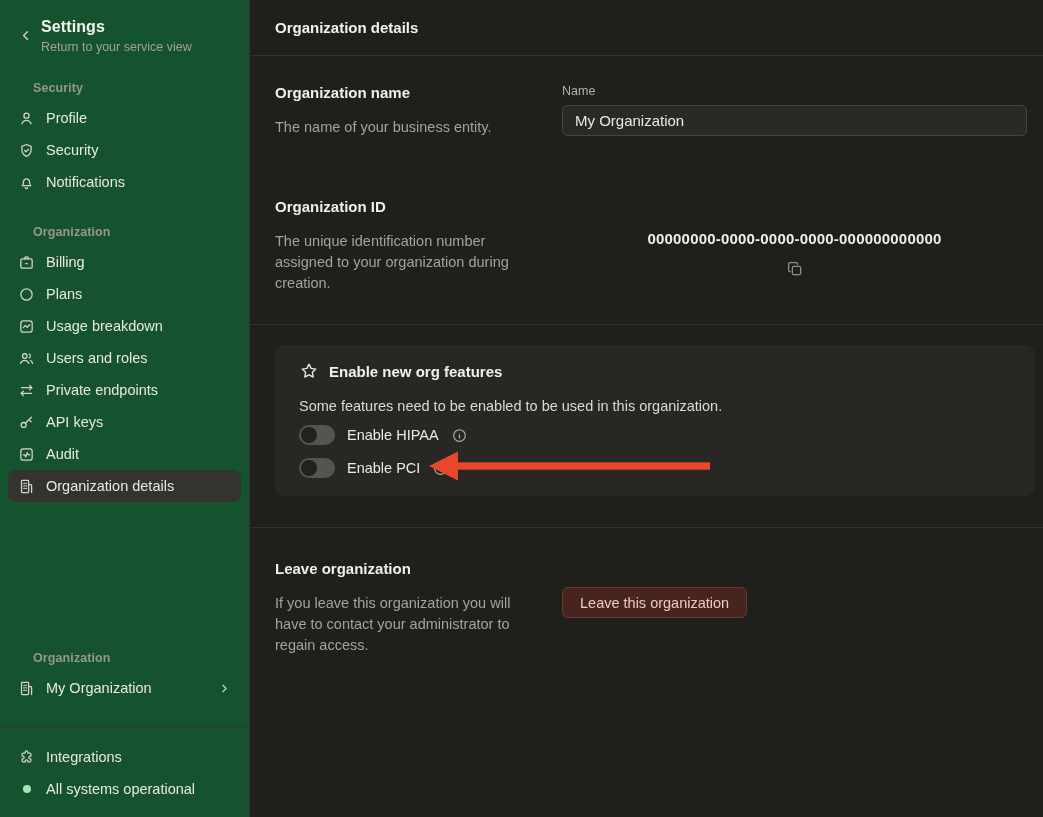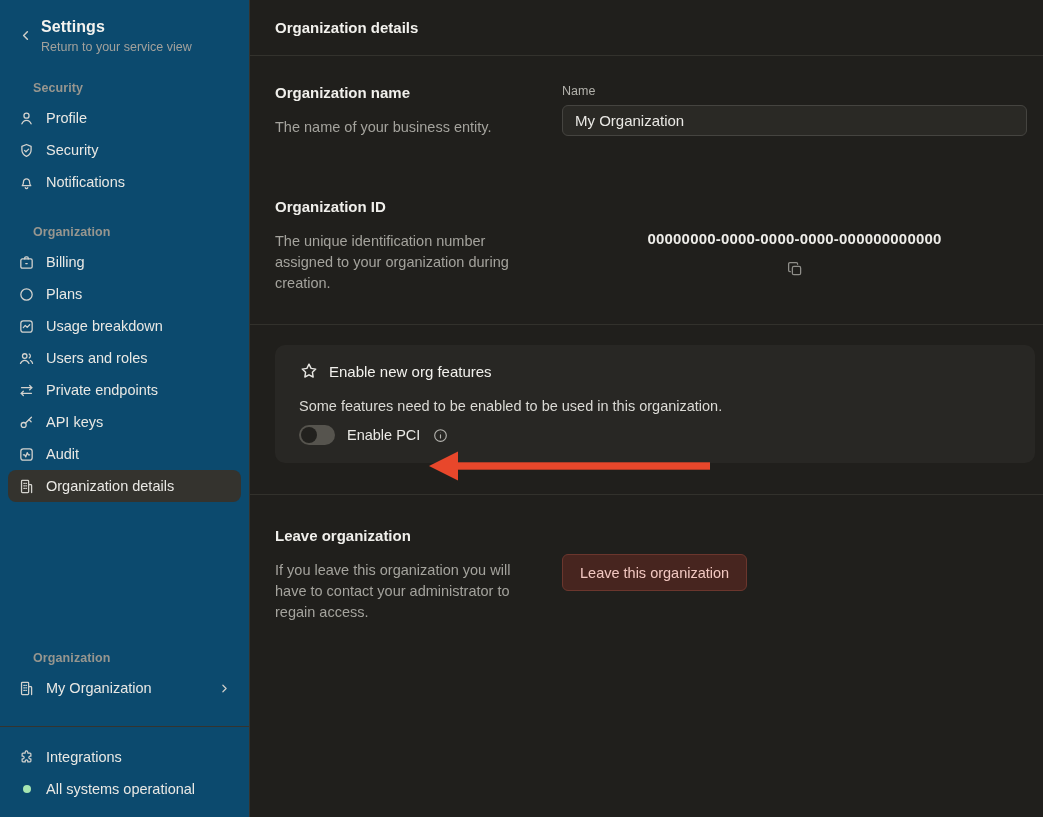--- a/index.html
+++ b/index.html
@@ -8,21 +8,21 @@
     font-family:"Liberation Sans","DejaVu Sans",sans-serif;
     background:#201f1c;
     color:#ecebe7;
     display:flex;
   }
   svg { display:block; }
 
   
   .sidebar {
     width:250px; min-width:250px; height:817px;
-    background:#0c4a6e;
+    background:#14532d;
     border-right:1px solid #35342f;
     display:flex; flex-direction:column;
   }
   .sb-header { display:flex; align-items:flex-start; padding:18px 16px 0 14px; }
   .back-btn {
     background:none; border:none; color:#cfcec9; cursor:pointer;
     padding:0; margin:10px 8px 0 4px;
   }
   .sb-title { font-size:16px; font-weight:bold; color:#f4f3ef; letter-spacing:.1px; }
   .sb-subtitle { font-size:12.5px; color:#a2a19c; margin-top:4px; }
@@ -82,21 +82,21 @@
   .divider { border-top:1px solid #32312c; margin:0; }
 
   .feature-card {
     position:relative;
     margin:20px 8px 0 25px;
     background:#282724;
     border-radius:10px;
     padding:16px 24px;
   }
   .card-title-row { display:flex; align-items:center; gap:10px; }
-  .card-title { font-size:15px; font-weight:normal; color:#f2f1ed; }
+  .card-title { font-size:15px; font-weight:bold; color:#f2f1ed; }
   .star { color:#e8e7e3; }
   .card-desc { font-size:14.5px; color:#dbdad5; margin-top:17px; }
   .toggle-row { display:flex; align-items:center; gap:12px; margin-top:9px; height:24px; }
   .toggle {
     width:36px; height:20px; border-radius:10px;
     background:#56544e; border:none; position:relative; cursor:pointer;
   }
   .toggle .knob {
     position:absolute; left:2px; top:2px;
     width:16px; height:16px; border-radius:50%;
@@ -106,21 +106,21 @@
   .info-btn { background:none; border:none; color:#b4b3ae; cursor:pointer; padding:0; margin-left:0; }
   .annot-arrow { position:absolute; left:152px; top:104px; }
 
   .leave-row { padding-top:32px; }
   .leave-right { padding-top:27px; }
   .danger-btn {
     background:#47251f;
     border:1px solid #6b362d;
     color:#f1c7c0;
     font-size:14.5px; font-family:inherit;
-    border-radius:6px; height:37px; padding:0 17px;
+    border-radius:6px; height:31px; padding:0 17px;
     cursor:pointer;
   }
 </style>
 </head>
 <body>
 
 <nav class="sidebar">
   <div class="sb-header">
     <button class="back-btn">
       <span>
@@ -322,20 +322,33 @@
     <div class="card-title-row">
       <span class="star">
         <svg width="20" height="20" viewBox="0 0 24 24" fill="none" stroke="currentColor" stroke-width="1.7" stroke-linejoin="round">
             <path d="M12 3.8l2.5 5.1 5.6.8-4 3.9.9 5.6-5-2.6-5 2.6.9-5.6-4-3.9 5.6-.8L12 3.8z"></path>
           </svg>
       </span>
       <span class="card-title">Enable new org features</span>
     </div>
     <p class="card-desc">Some features need to be enabled to be used in this organization.</p>
 
+    <div class="toggle-row">
+      <button class="toggle" aria-checked="false">
+          <span class="knob"></span>
+        </button>
+      <span class="toggle-label">Enable HIPAA</span>
+      <button class="info-btn">
+        <svg width="17" height="17" viewBox="0 0 24 24" fill="none" stroke="currentColor" stroke-width="1.6" stroke-linecap="round">
+            <circle cx="12" cy="12" r="8.2"></circle>
+            <path d="M12 11.2v4.3"></path>
+            <circle cx="12" cy="8.2" r="0.4" fill="currentColor" stroke="none"></circle>
+          </svg>
+      </button>
+    </div>
 
     <div class="toggle-row">
       <button class="toggle" aria-checked="false">
           <span class="knob"></span>
         </button>
       <span class="toggle-label">Enable PCI</span>
       <button class="info-btn">
         <svg width="17" height="17" viewBox="0 0 24 24" fill="none" stroke="currentColor" stroke-width="1.6" stroke-linecap="round">
             <circle cx="12" cy="12" r="8.2"></circle>
             <path d="M12 11.2v4.3"></path>

